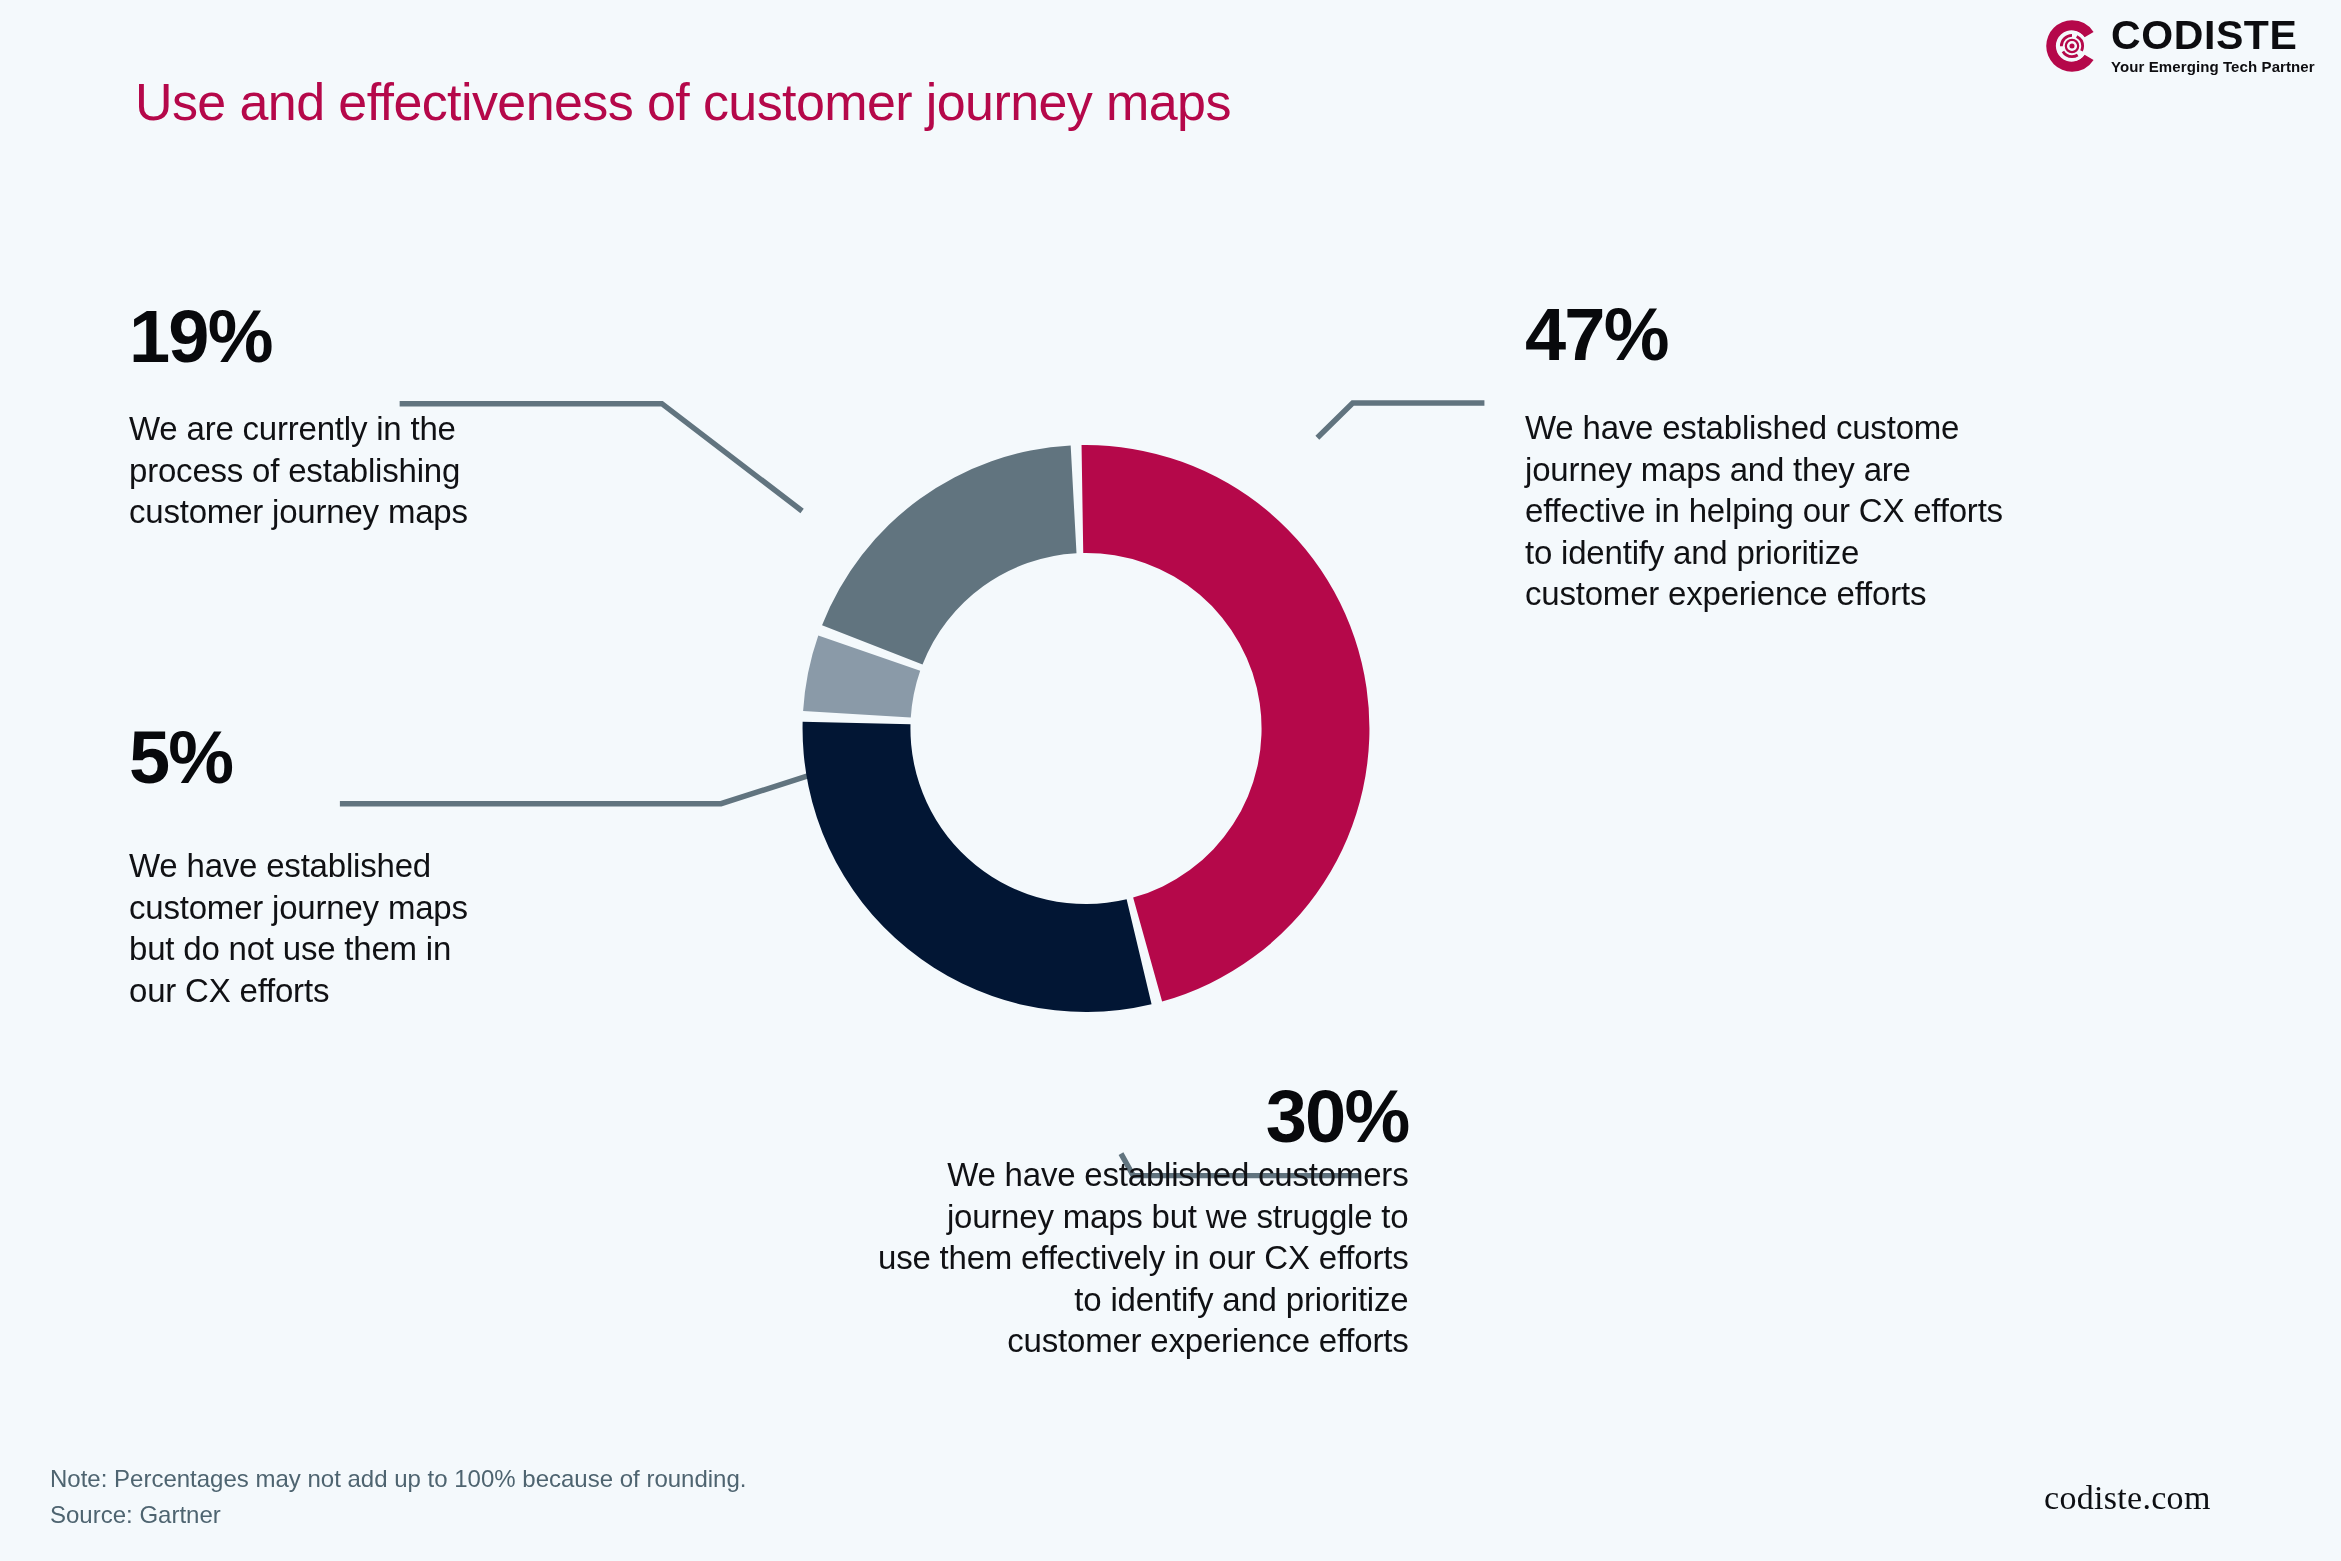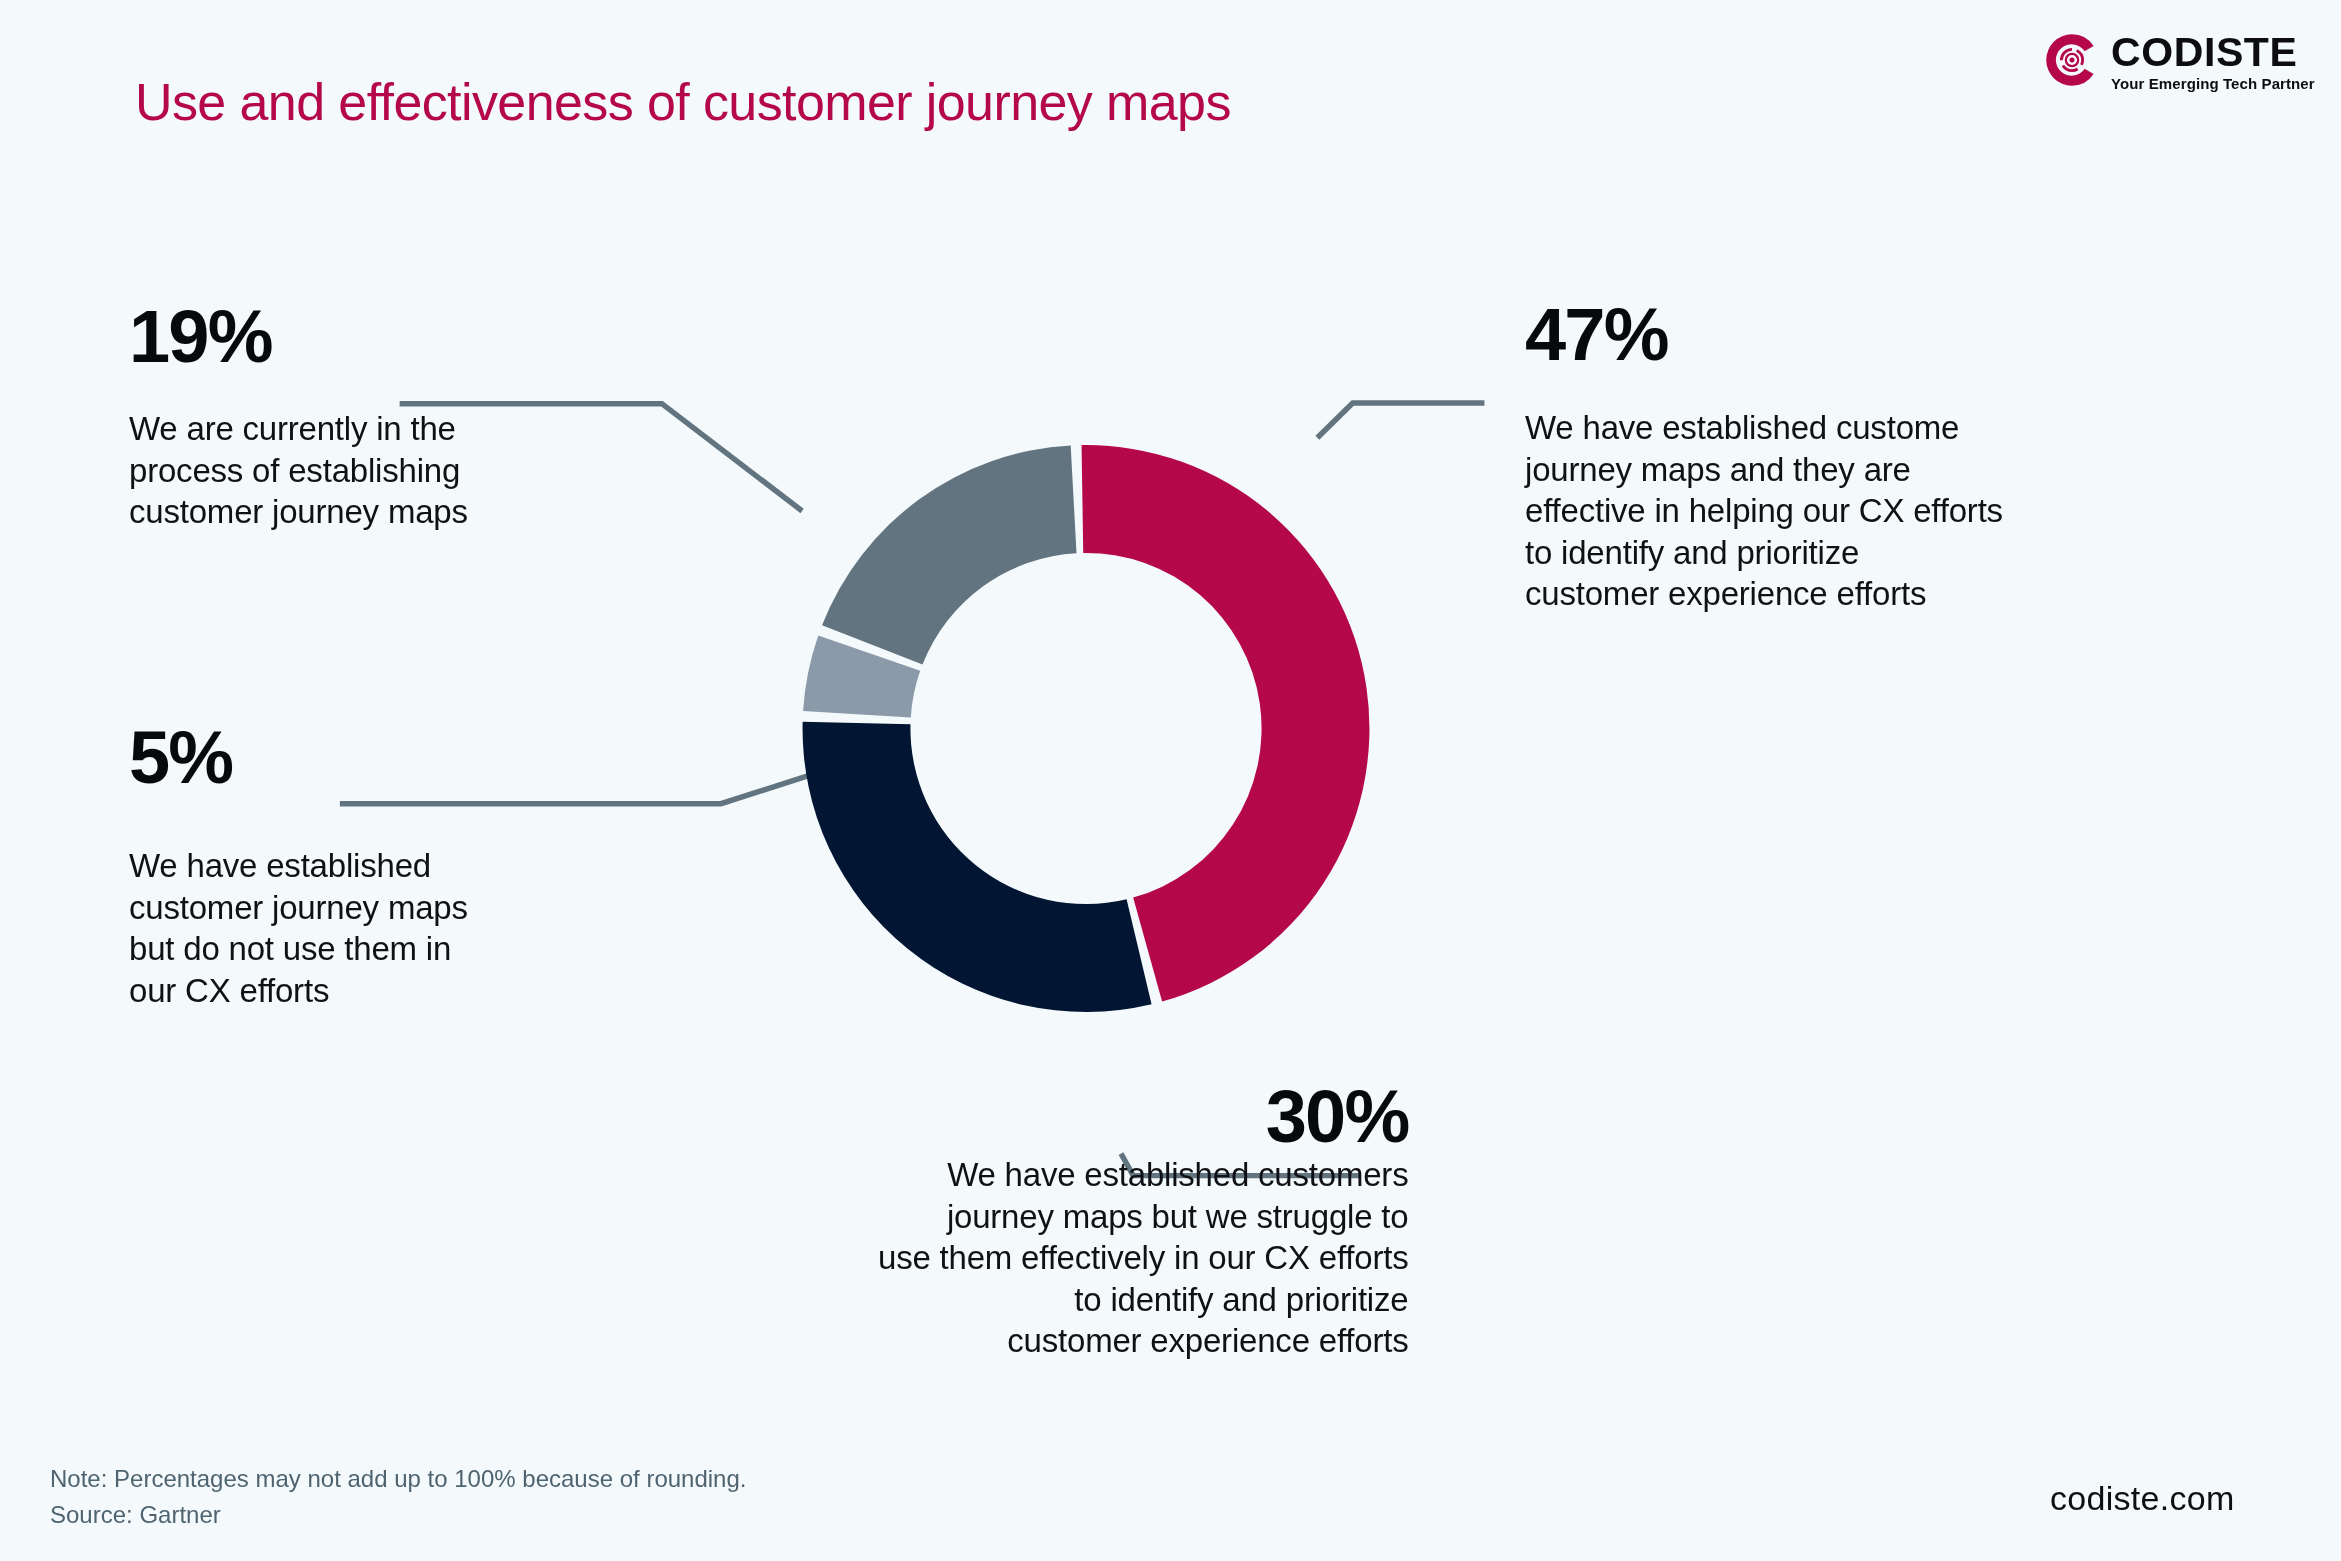--- a/index.html
+++ b/index.html
@@ -14,21 +14,21 @@
 
   
   .title {
     position:absolute; left:135px; top:72px;
     font-size:52px; font-weight:400; letter-spacing:-0.6px;
     color:#b5084a; white-space:nowrap;
     font-family:"Liberation Sans", sans-serif;
   }
 
   
-  .logo { position:absolute; left:2044px; top:32px; display:flex; align-items:flex-start; gap:11px; }
+  .logo { position:absolute; left:2044px; top:15px; display:flex; align-items:flex-end; gap:11px; }
   .logo-mark { width:56px; height:56px; flex:0 0 auto; }
   .logo-text { display:flex; flex-direction:column; line-height:1; }
   .logo-word {
     font-size:41px; font-weight:bold; color:#0d0d10;
     letter-spacing:0.6px; font-family:"Liberation Sans", sans-serif;
   }
   .logo-tag {
     font-size:15px; font-weight:bold; color:#0d0d10;
     letter-spacing:0.1px; margin-top:3px; text-align:right;
     font-family:"Liberation Sans", sans-serif;
@@ -70,22 +70,21 @@
   
   .footnote {
     position:absolute; left:50px; top:1461px;
     font-size:24px; color:#4e6470; line-height:1.5;
     white-space:pre-line;
     font-family:"Liberation Sans", sans-serif;
   }
   .site {
     position:absolute; left:2044px; top:1479px;
     font-size:34px; color:#0d0f13; letter-spacing:0.3px;
-    font-family:Liberation Sans, sans-serif;
-    margin-left:6px;
+    font-family:Liberation Serif, serif;
   }
 </style>
 </head>
 <body>
 
 <div id="stage">
 
   <div class="title">Use and effectiveness of customer journey maps</div>
 
   <div class="logo">

